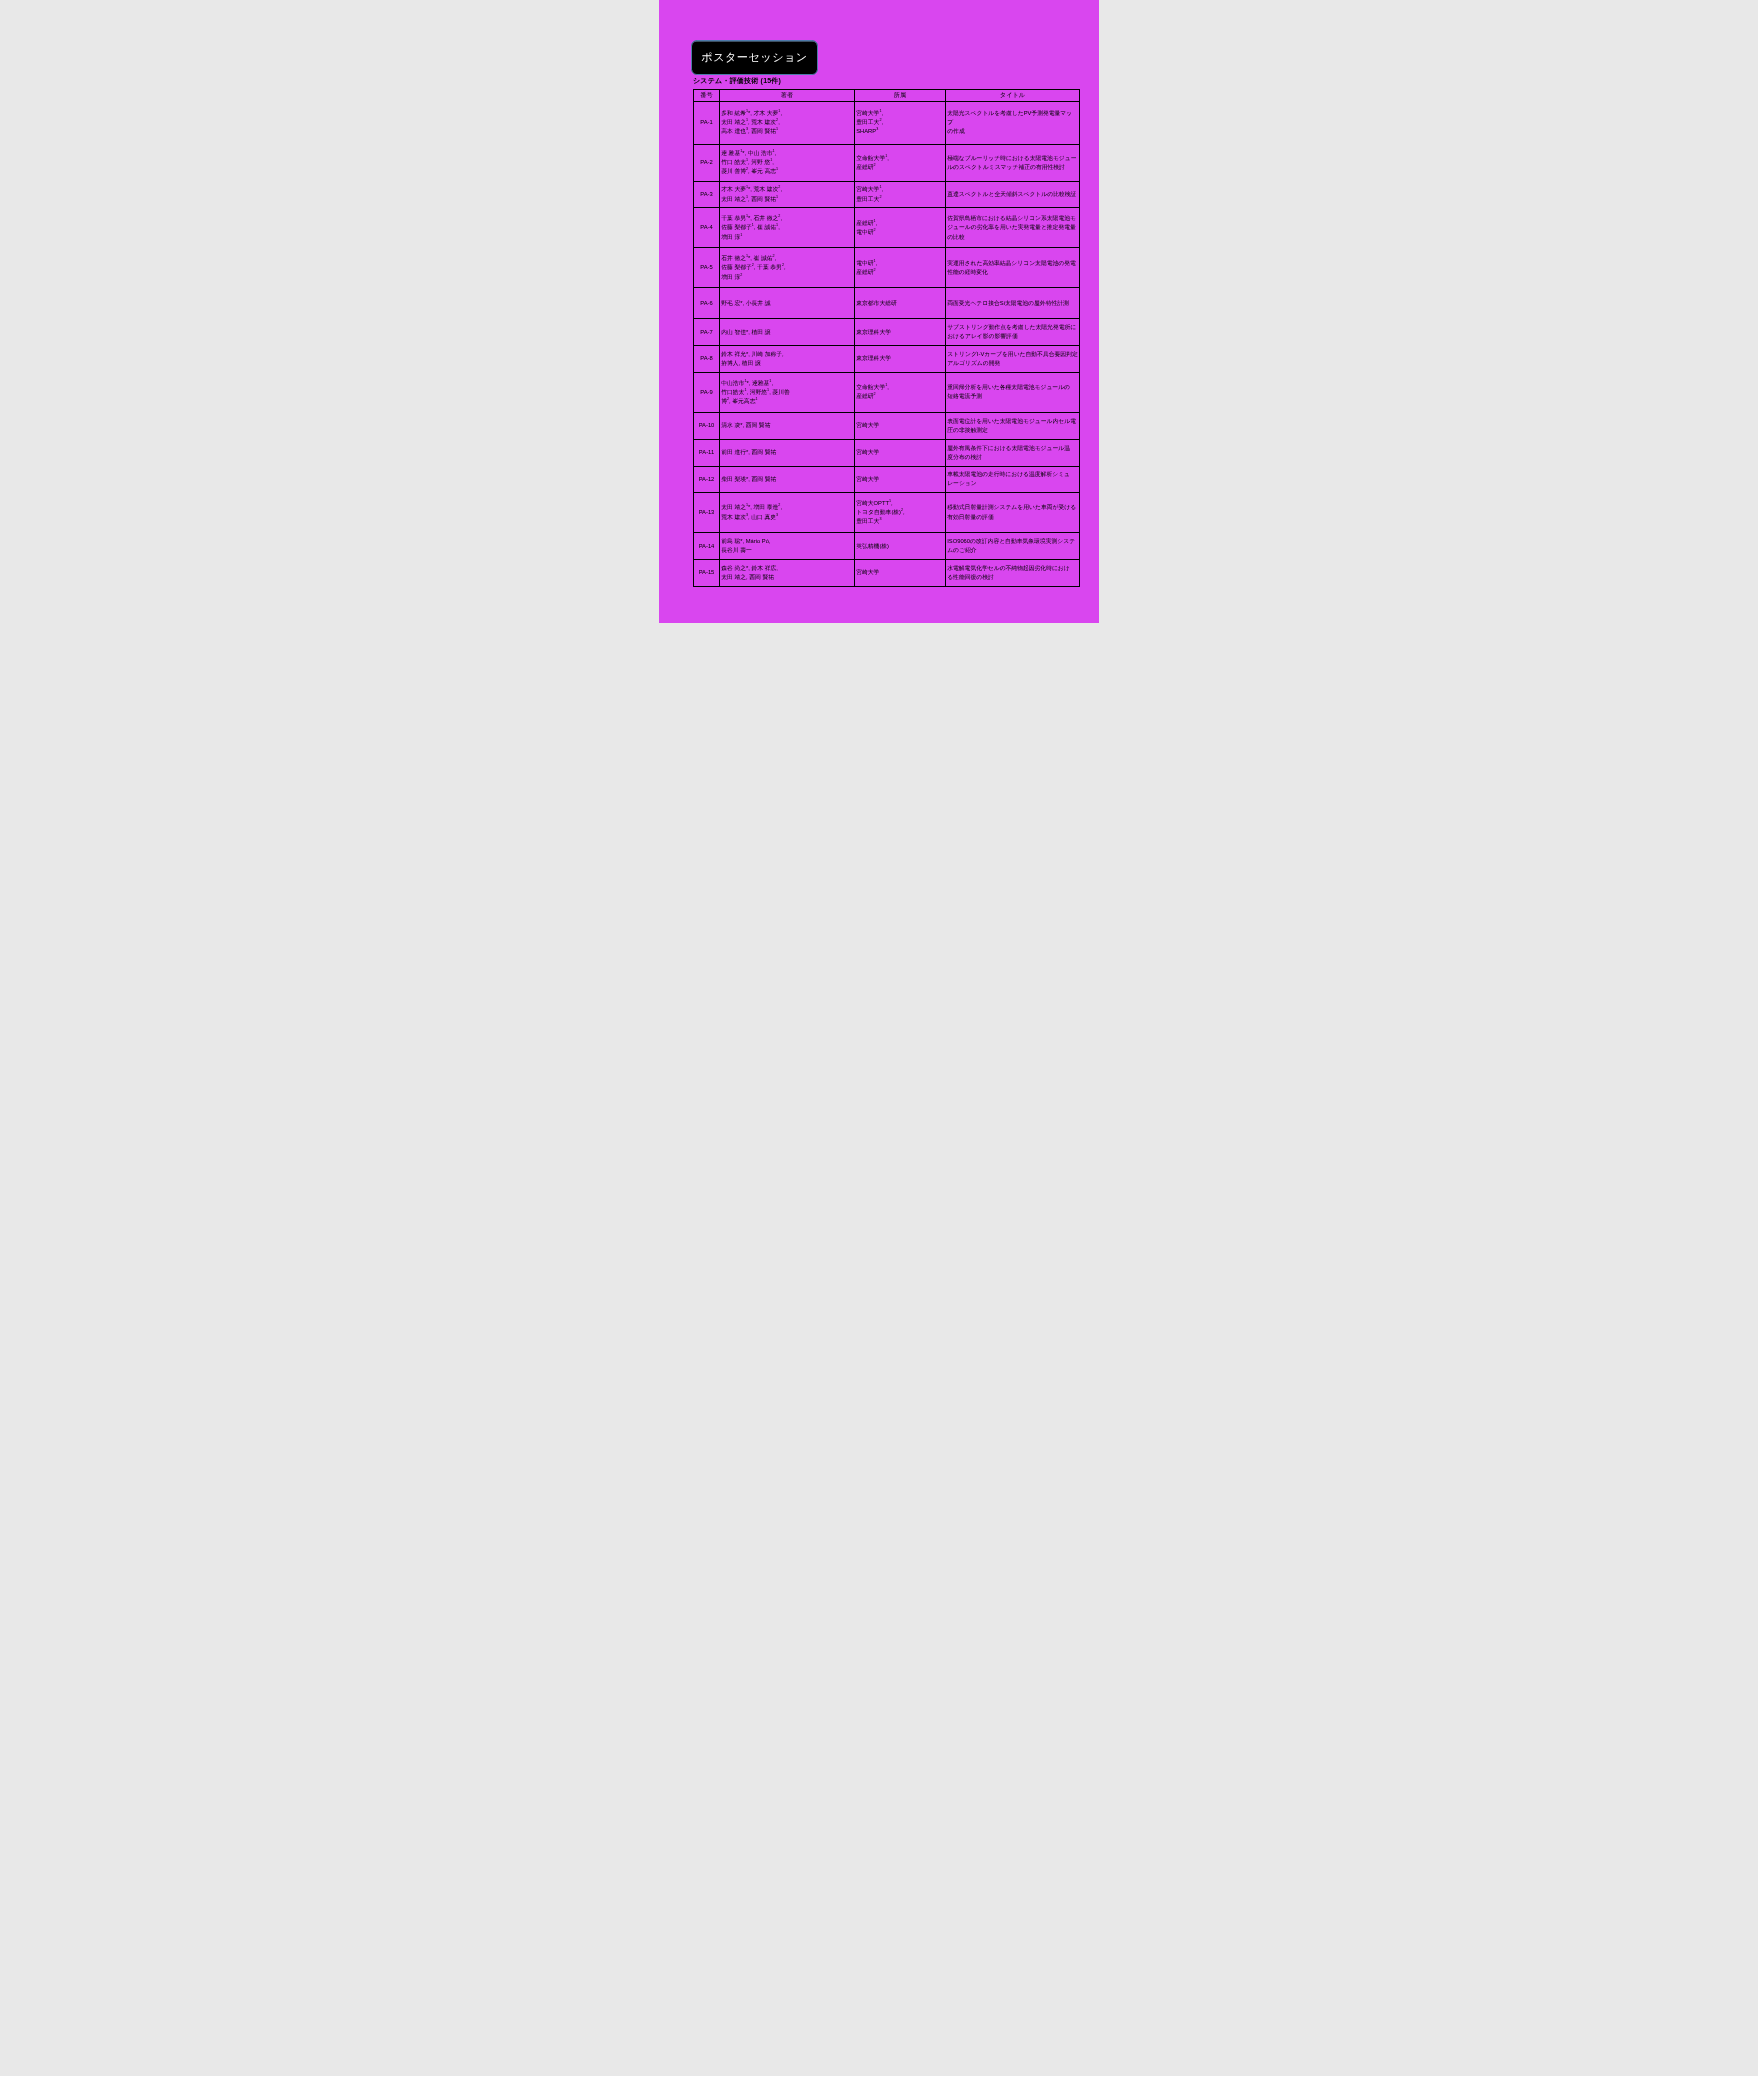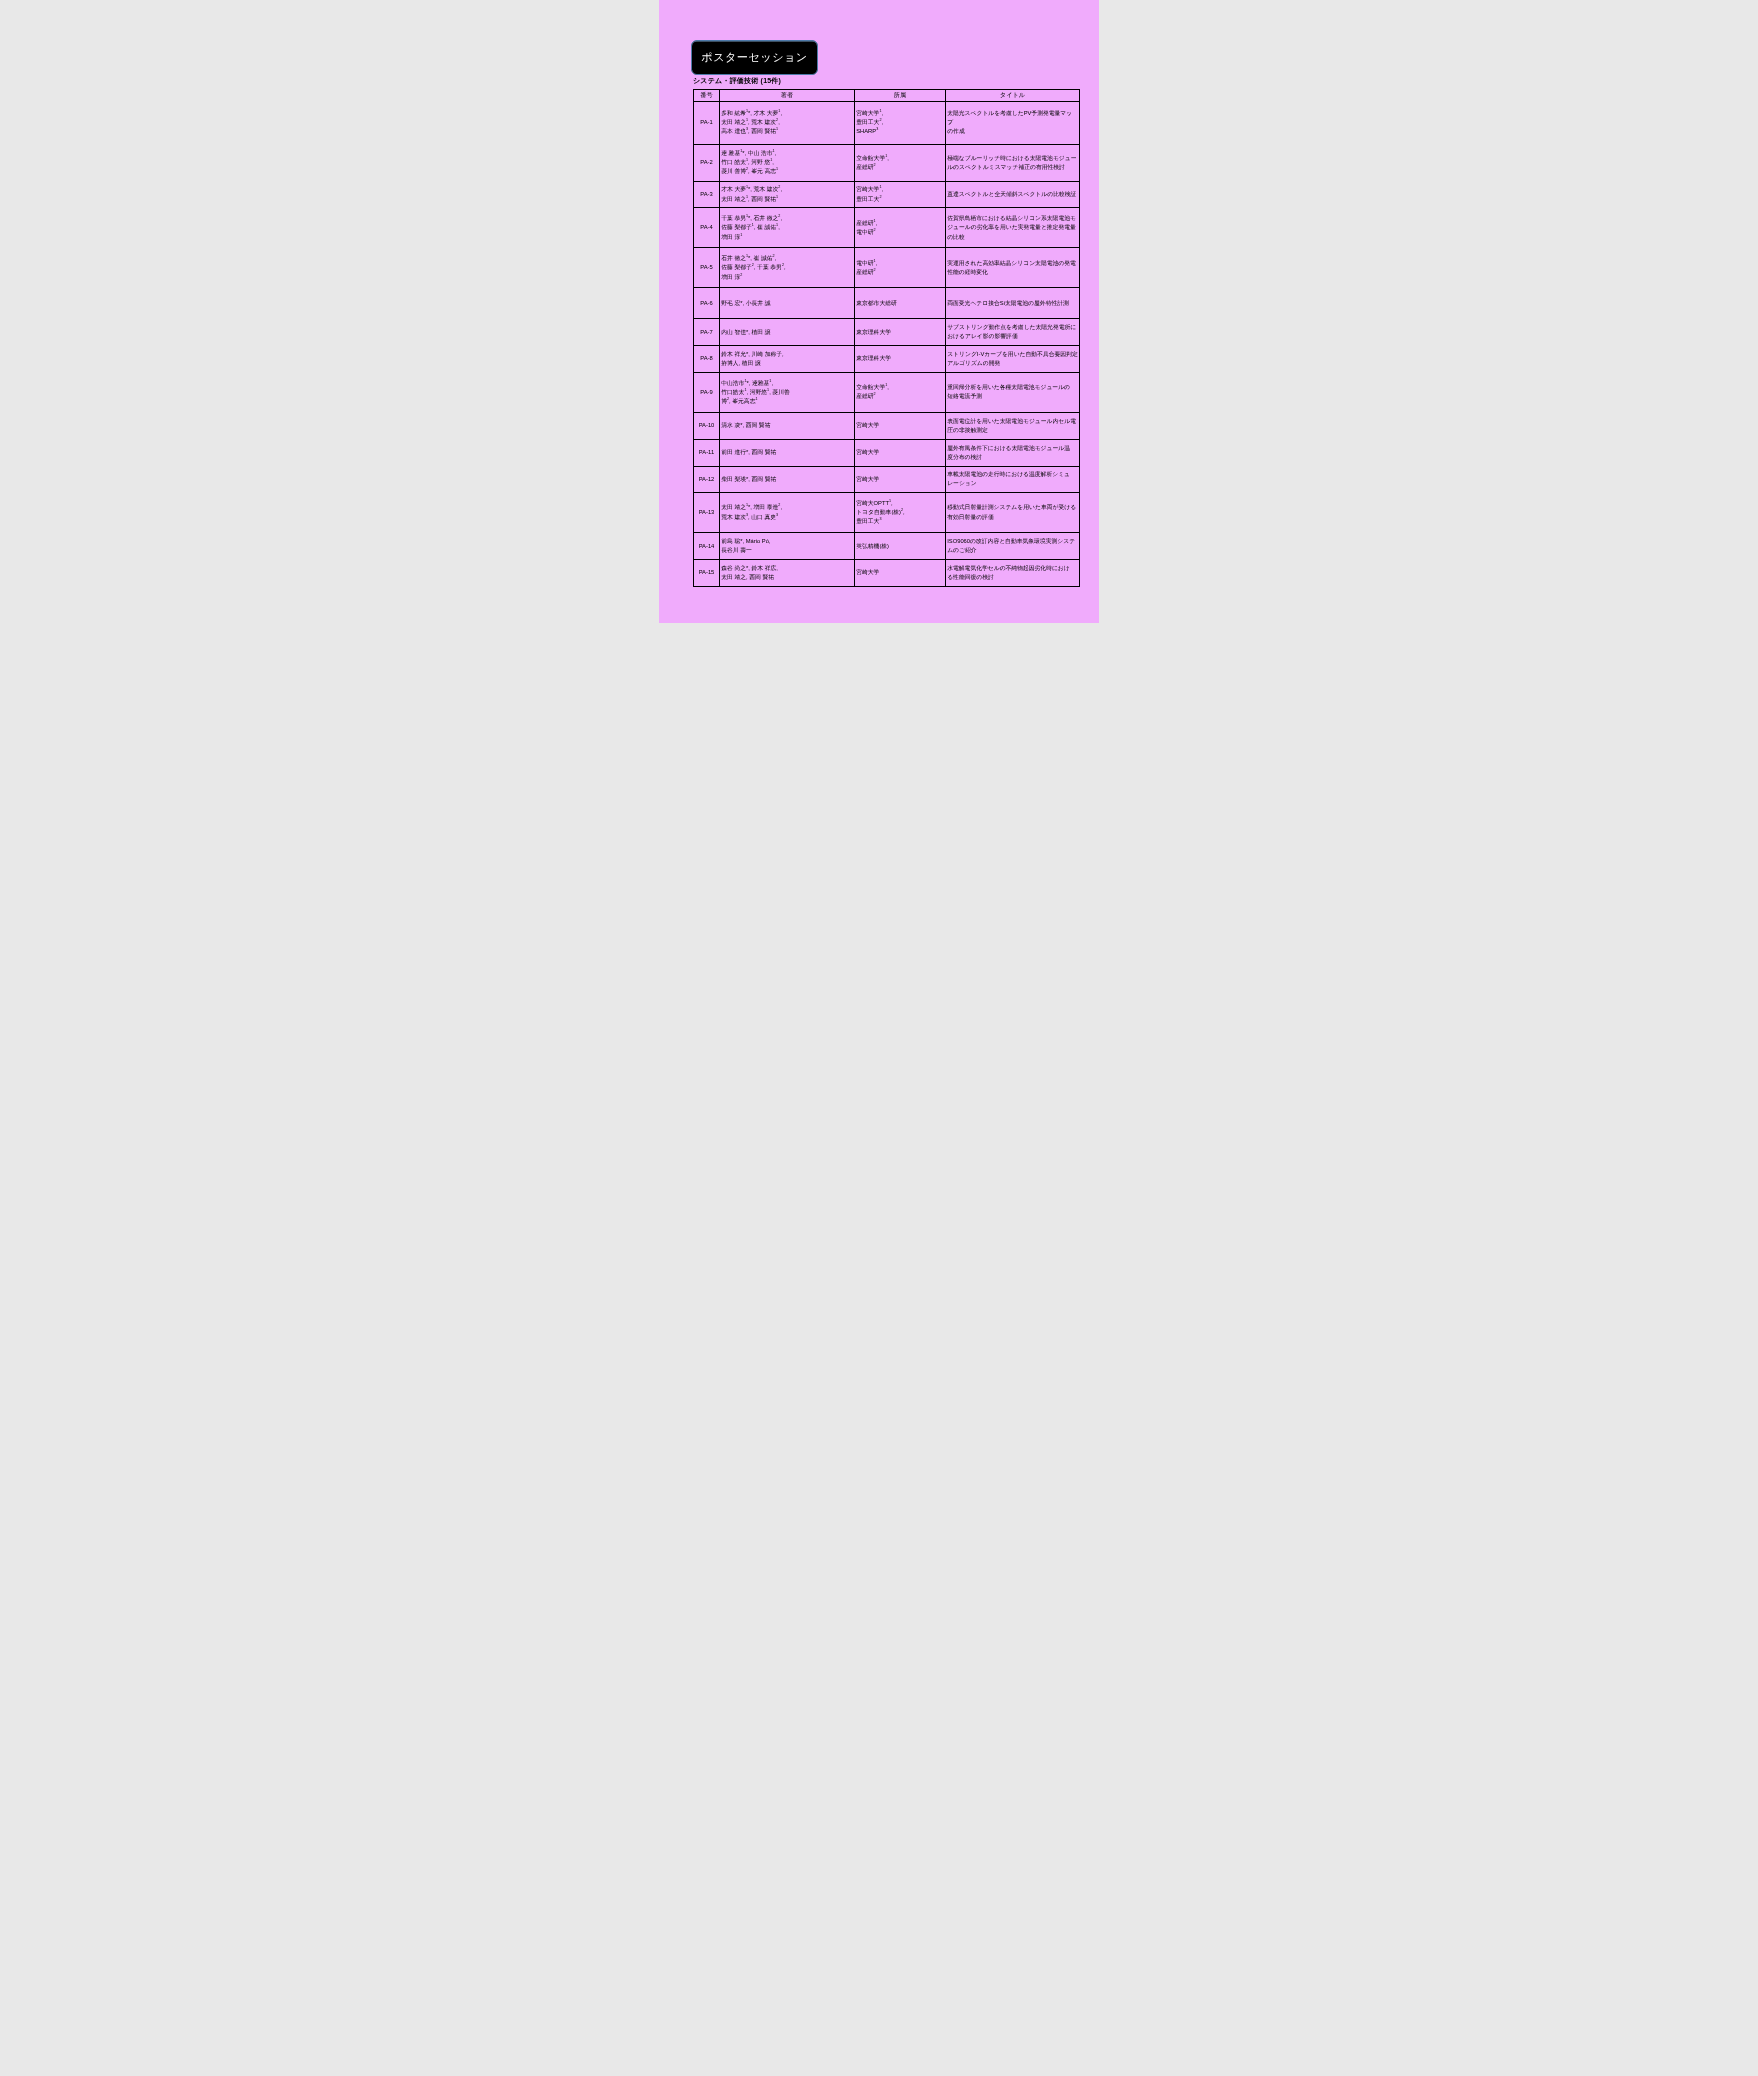--- a/index.html
+++ b/index.html
@@ -1,21 +1,21 @@
 <!DOCTYPE html>
 <html style="font-size:6.6px"><head>
 <meta charset="utf-8">
 <style>
   html,body{margin:0;padding:0;background:#e8e8e8;}
   .page{
     position:relative;
     width:440px;
     height:623px;
     margin:0 auto;
-    background:#f0abfc;
+    background:#d946ef;
     font-family:"Liberation Sans", sans-serif;
     color:#000;
   }
   .session-badge{
     position:absolute;
     top:40px;
     left:32px;
     width:125px;
     height:33px;
     background:#000;

